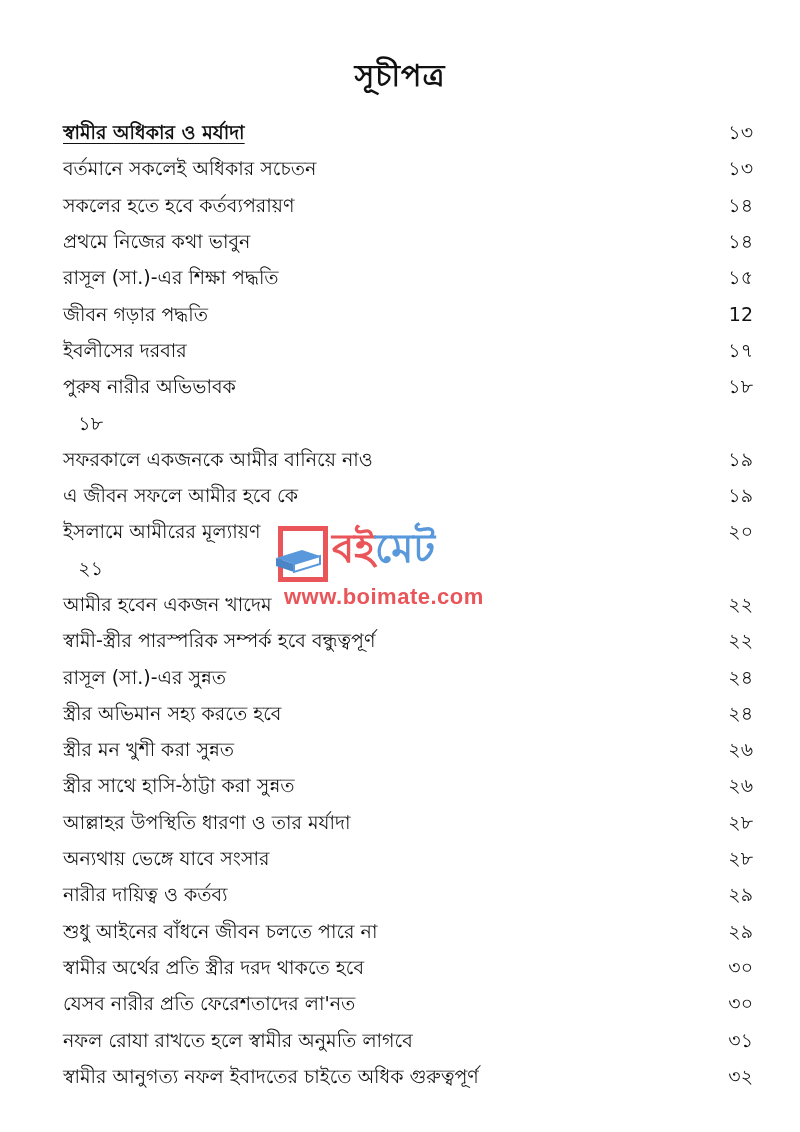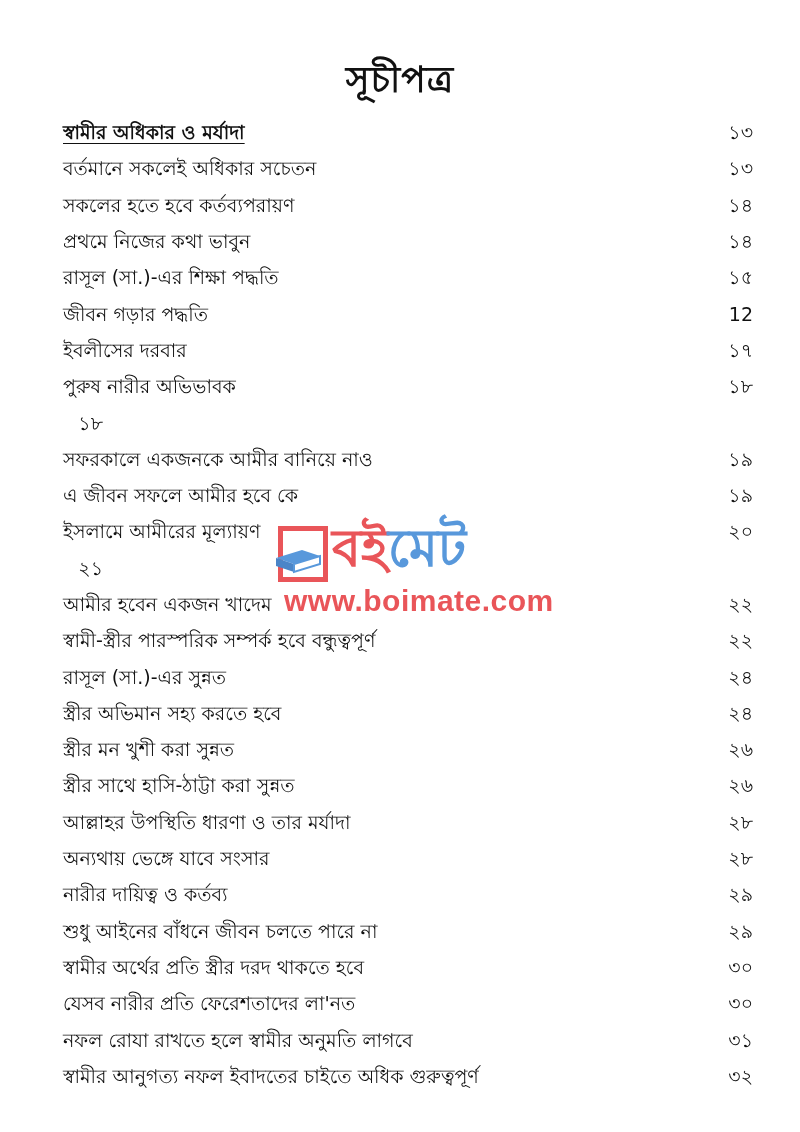--- a/index.html
+++ b/index.html
@@ -2,47 +2,47 @@
 <html><head>
   <meta charset="utf-8">
   <style>
     html, body { margin: 0; padding: 0; }
     body {
       width: 800px; height: 1132px; background: #ffffff; position: relative; overflow: hidden;
       font-family: "DejaVu Sans", "Liberation Sans", sans-serif; color: #111;
     }
     .page-title {
       position: absolute; left: 0; width: 800px; top: 52px; text-align: center;
-      font-size: 36px; font-weight: bold; letter-spacing: 1px;
+      font-size: 30px; font-weight: bold; letter-spacing: 1px;
     }
     .toc { position: absolute; left: 63px; top: 98px; width: 690px; margin-top: 16px; }
     .toc-row {
       display: flex; justify-content: space-between; align-items: center;
       height: 36.3px; font-size: 19px; line-height: 36px;
     }
     .toc-row .label { white-space: nowrap; }
     .toc-row .page { width: 40px; text-align: right; font-size: 19px; }
     .toc-row.heading .label { font-weight: bold; text-decoration: underline; text-underline-offset: 4px; }
     .watermark {
       position: absolute; left: 274px; top: 524px; width: 260px; height: 90px; opacity: 0.92;
     }
     .wm-box {
       position: absolute; left: 4px; top: 2px; width: 50px; height: 56px;
       border: 5px solid #e8474b; box-sizing: border-box; background: rgba(255,255,255,0.6);
     }
     .wm-book {
       position: absolute; left: 0; top: 24px; width: 48px; height: 26px;
     }
     .wm-logo {
-      position: absolute; left: 58px; top: -10px; font-size: 52px; font-weight: bold; line-height: 68px;
+      position: absolute; left: 58px; top: -10px; font-size: 40px; font-weight: bold; line-height: 68px;
     }
     .wm-logo .red { color: #e8474b; }
     .wm-logo .blue { color: #4a90d9; }
     .wm-url {
-      position: absolute; left: 10px; top: 60px; font-size: 30px; font-weight: bold; color: #e8474b;
+      position: absolute; left: 10px; top: 60px; font-size: 22px; font-weight: bold; color: #e8474b;
       font-family: "Liberation Sans", sans-serif; letter-spacing: 0.5px; text-align: center;
     }
   </style>
 </head>
 <body>
 
 <div class="page-title">সূচীপত্র</div>
 
 <div class="toc">
   <div class="toc-row heading">

